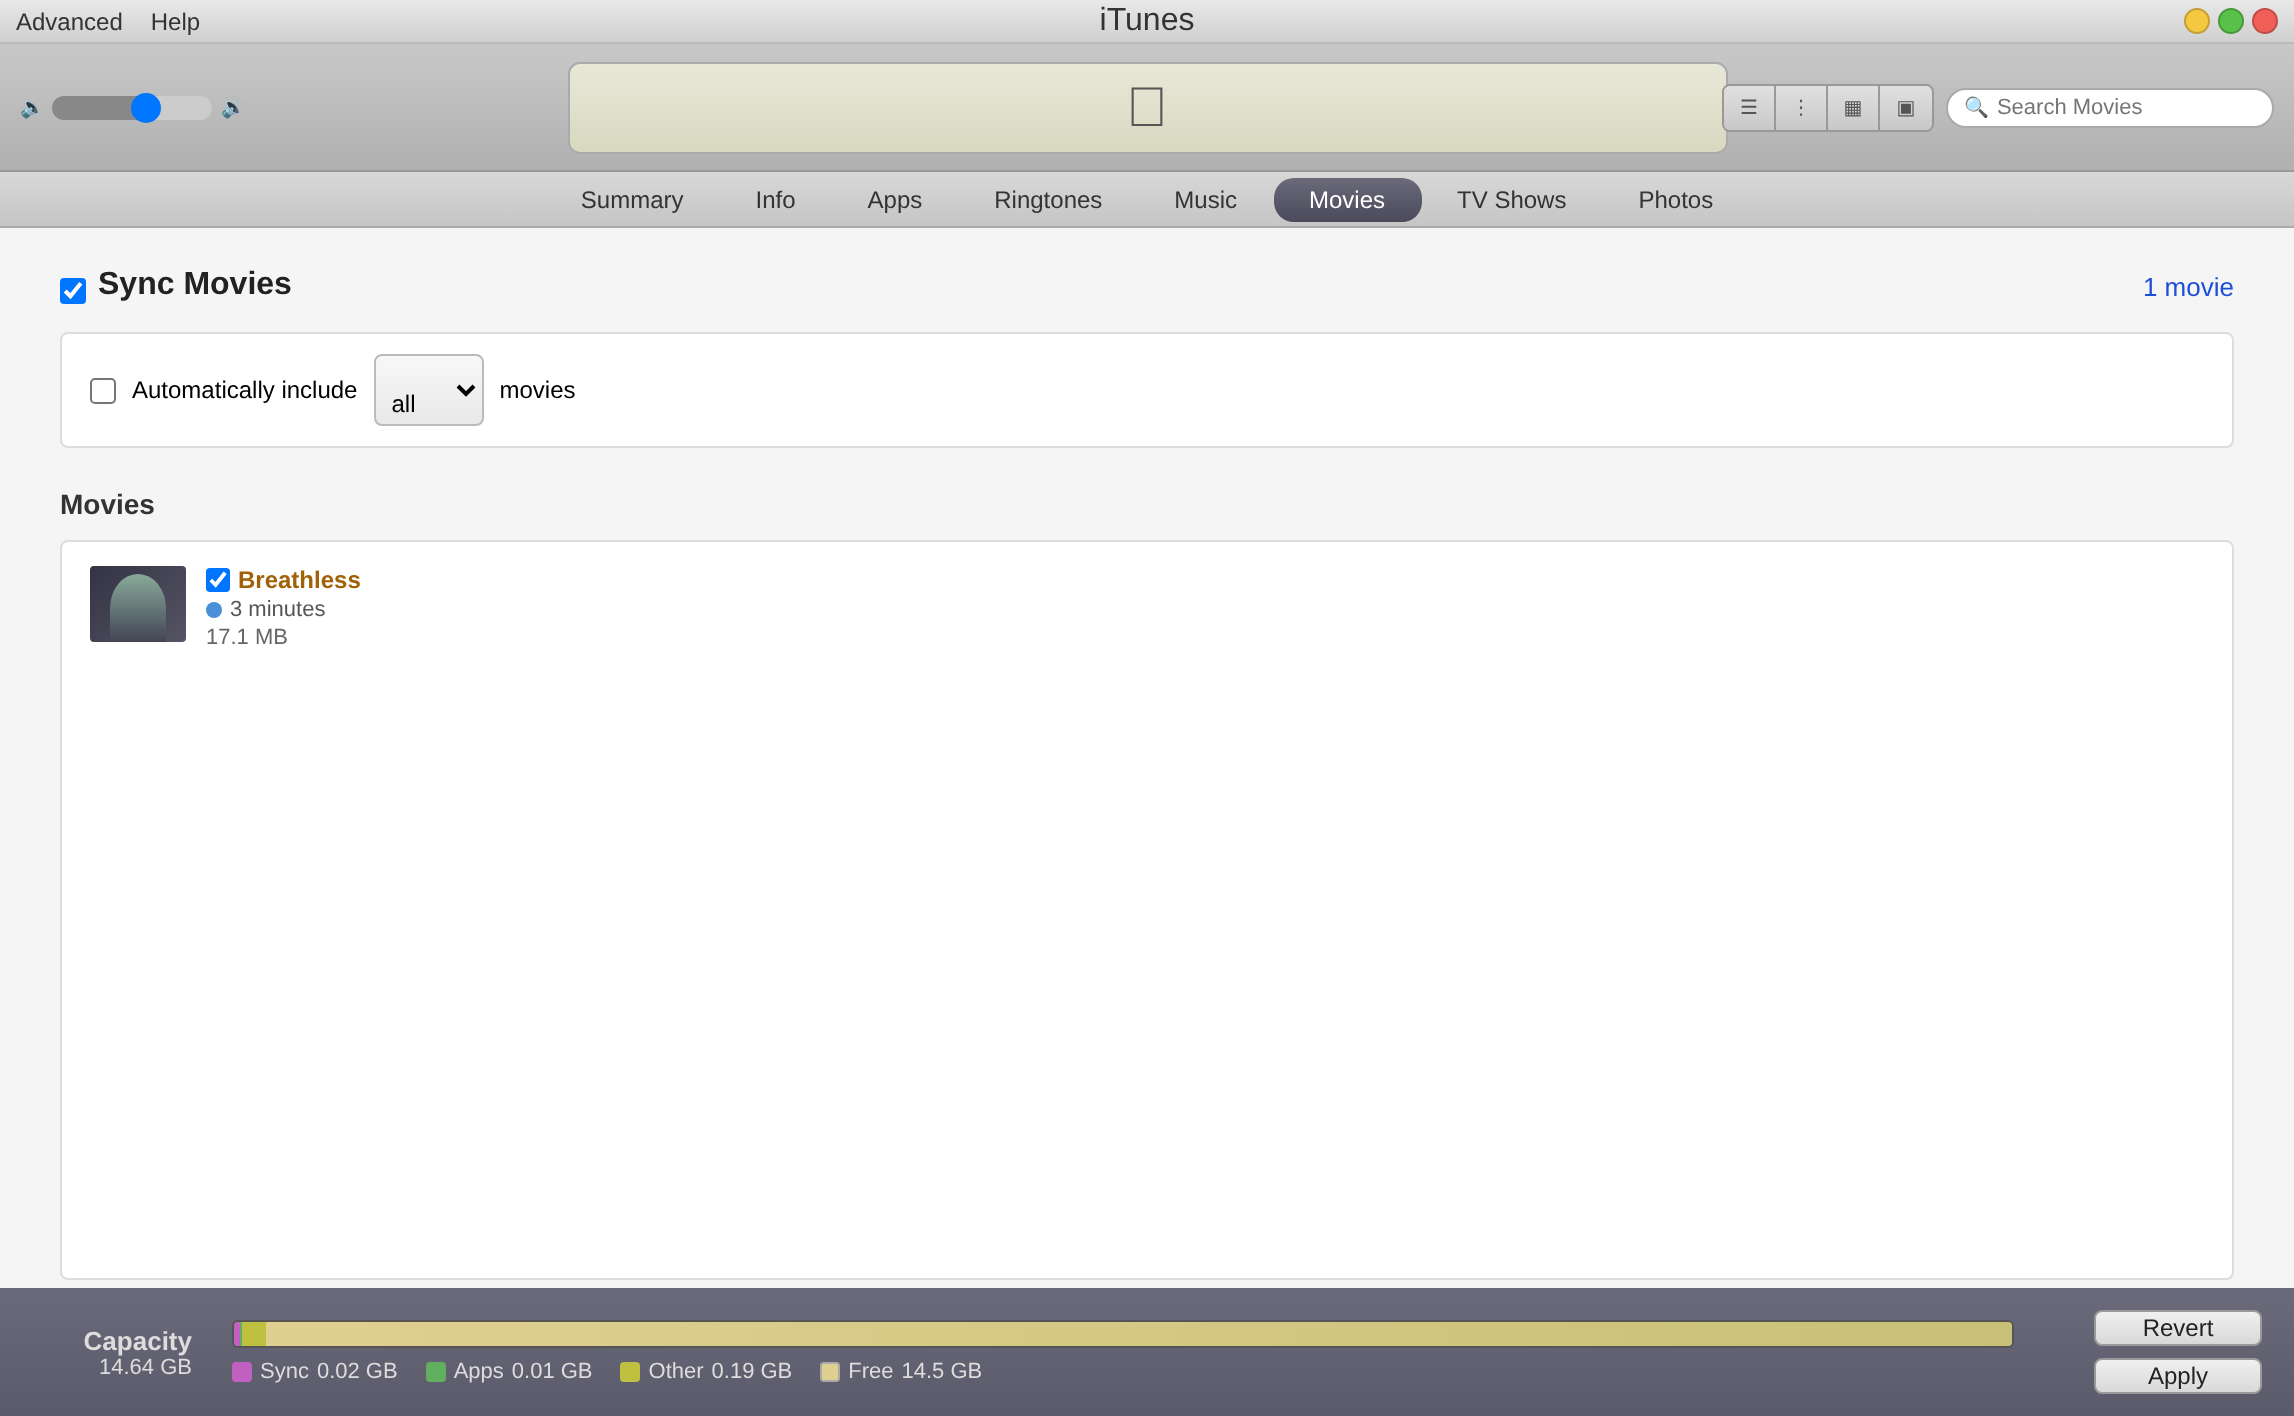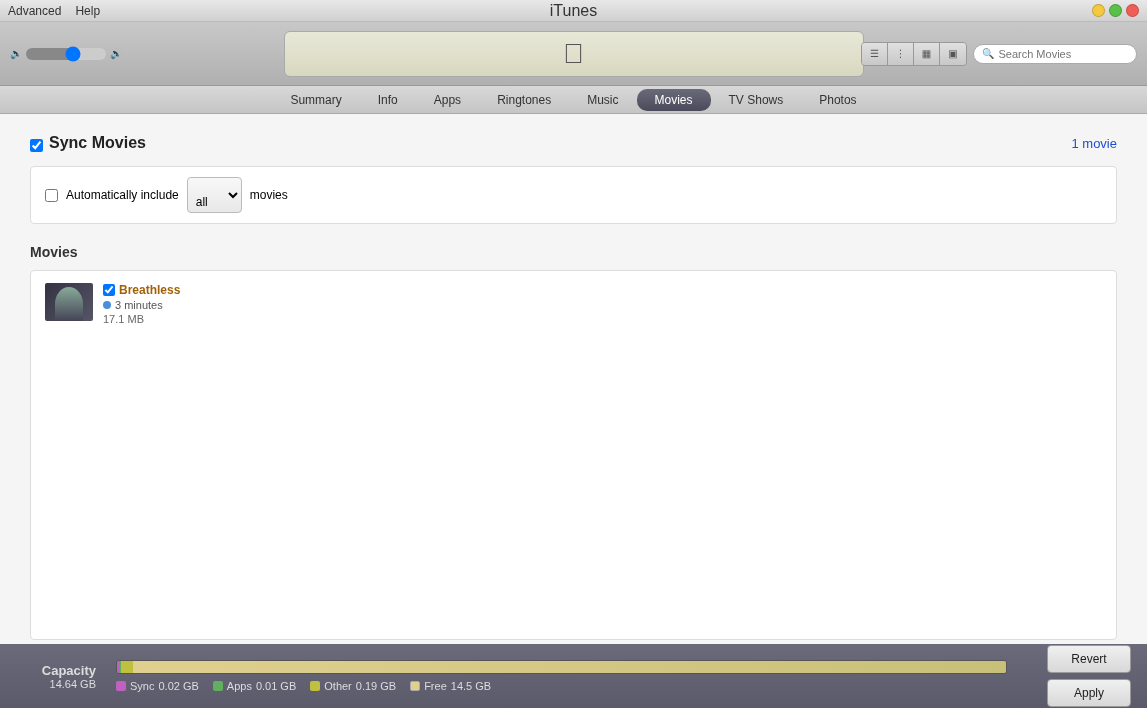--- a/index.html
+++ b/index.html
@@ -243,21 +243,21 @@
     .cap-free { background: linear-gradient(to right, #e0d090, #c8c078); }
 
     .legend { display: flex; gap: 14px; align-items: center; }
     .legend-item { display: flex; align-items: center; gap: 4px; font-size: 11px; color: #ddd; }
     .legend-dot { width: 10px; height: 10px; border-radius: 2px; }
 
     .bottom-actions {
       display: flex; flex-direction: column; gap: 6px; margin-left: 20px;
     }
     .action-btn {
-      width: 84px; height: 28px;
+      width: 84px; height: 18px;
       background: linear-gradient(to bottom, #f0f0f0, #d8d8d8);
       border: 1px solid #999;
       border-radius: 4px;
       font-size: 12px;
       cursor: pointer;
       display: flex; align-items: center; justify-content: center;
       color: #222;
     }
   </style>
 </head>

